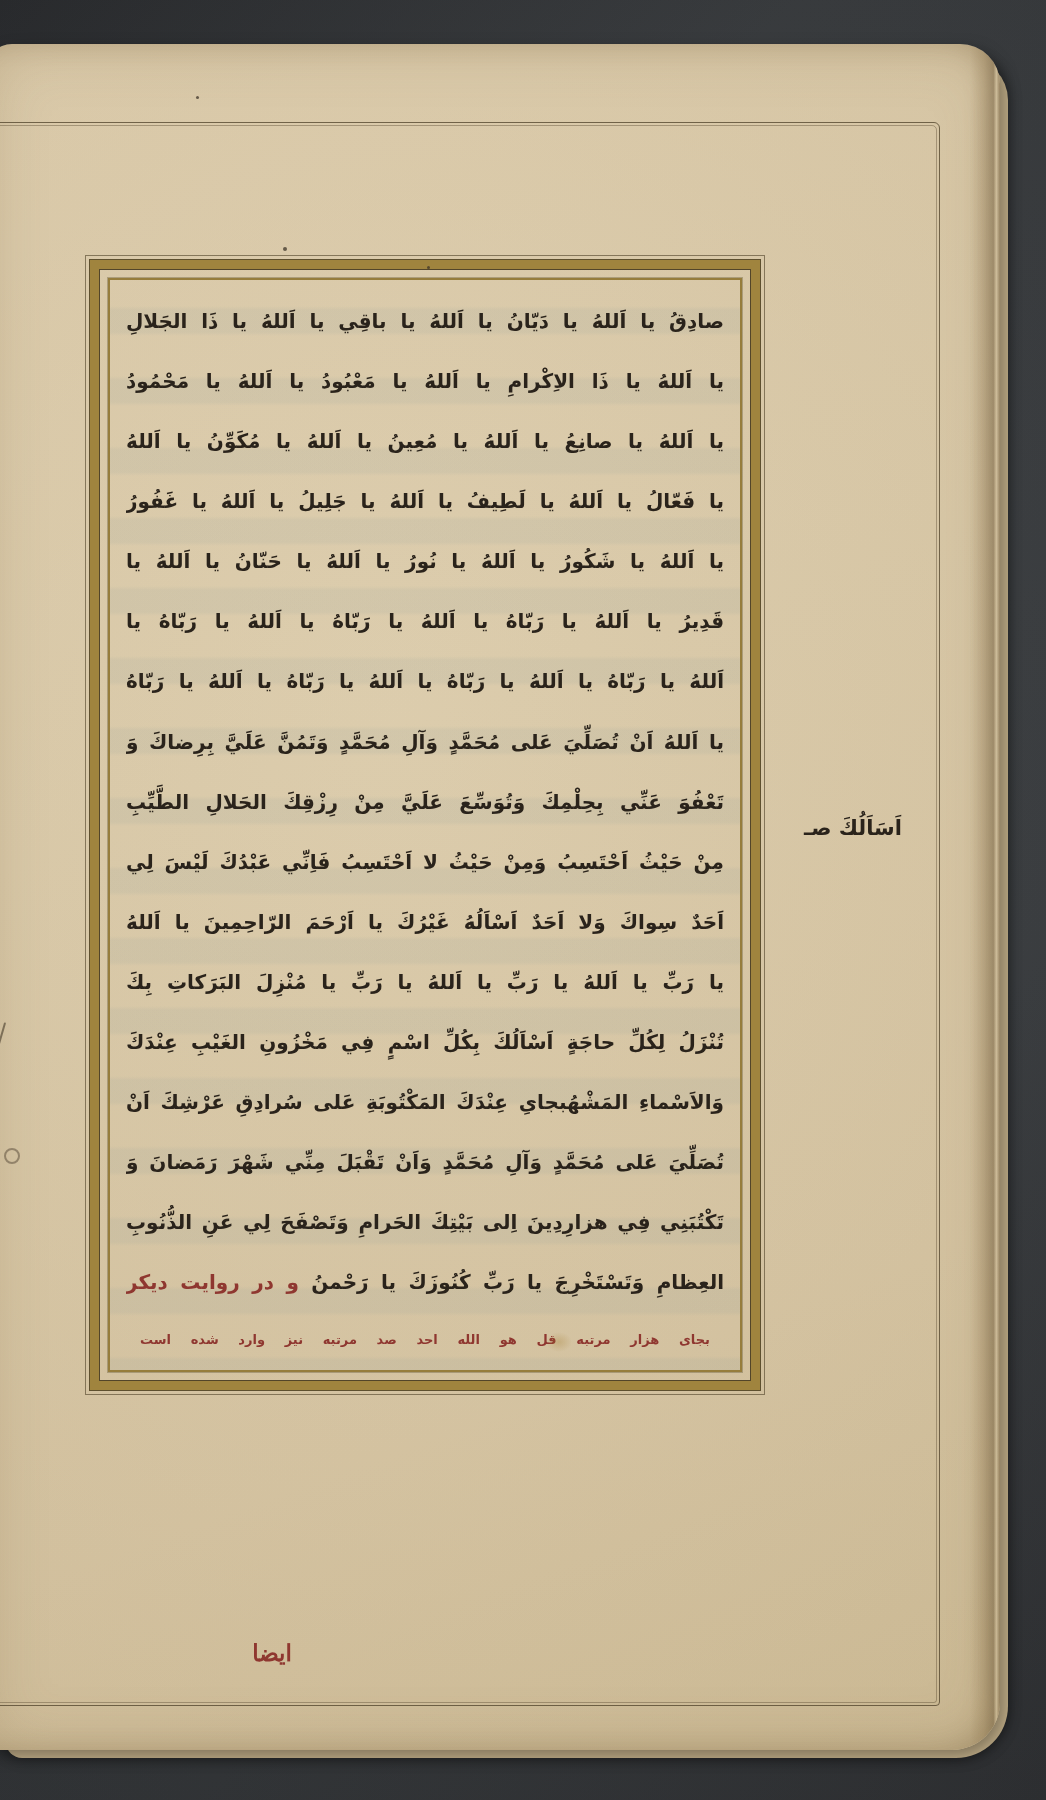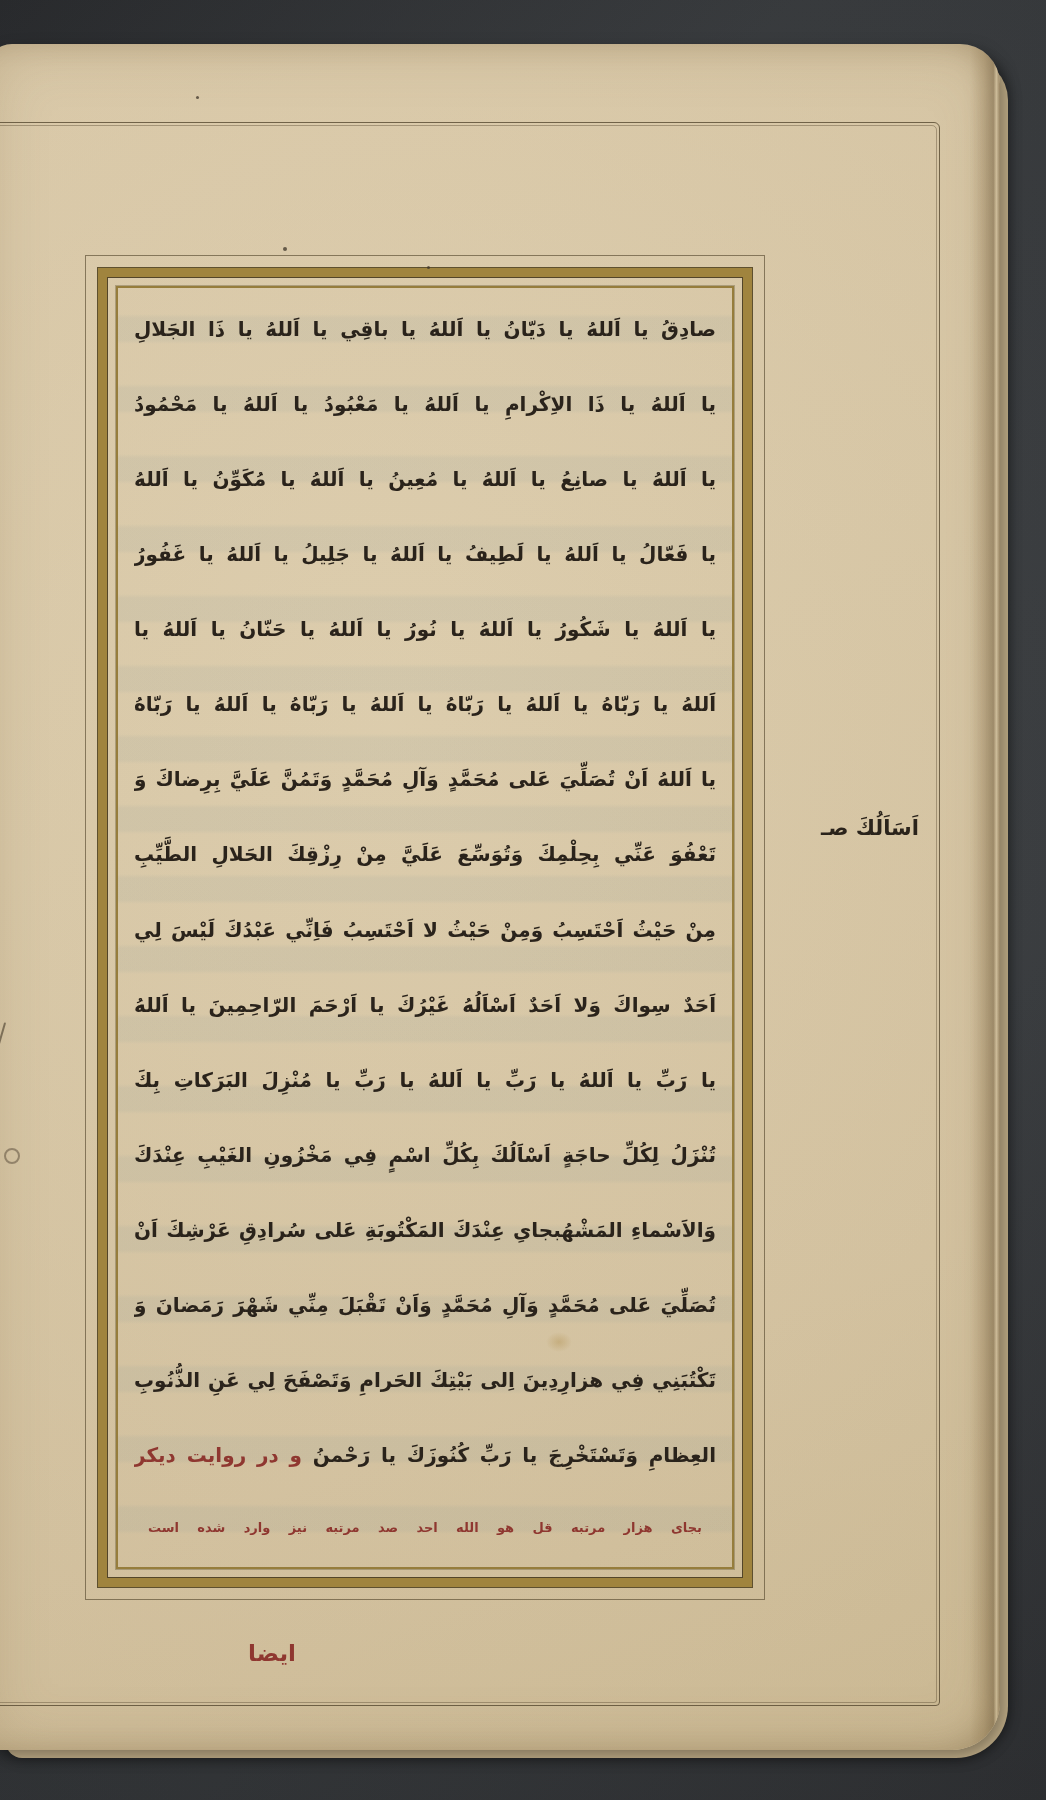--- a/index.html
+++ b/index.html
@@ -37,23 +37,23 @@
     border:1px solid rgba(78,64,40,0.75);
     border-radius:0 6px 4px 0;
   }
   .outer-ruling::after{
     content:"";position:absolute;inset:2px;
     border:1px solid rgba(78,64,40,0.38);
     border-radius:0 5px 3px 0;
   }
   
   .f1{
-    position:absolute;left:99px;top:211px;width:680px;height:1345px;
+    position:absolute;left:99px;top:211px;width:680px;height:1140px;
     border:1px solid rgba(88,74,48,0.65);
-    padding:12px;box-sizing:border-box;
+    padding:4px;box-sizing:border-box;
   }
   .f2{
     width:100%;height:100%;box-sizing:border-box;
     border:9px solid var(--gold);
     box-shadow:0 0 0 1px #5e502f, inset 0 0 0 1px #5e502f;
   }
   .f3{
     width:100%;height:100%;box-sizing:border-box;
     border:1px solid rgba(80,66,40,0.8);
     margin:0;padding:8px;
@@ -77,28 +77,28 @@
     height:70px;line-height:70px;
     font-size:20px;font-weight:bold;color:var(--ink);
     text-align:justify;text-align-last:justify;
     white-space:nowrap;overflow:hidden;
     letter-spacing:0.5px;
   }
   .line .red{color:var(--red);}
   .line.small{font-size:13px;padding:0 14px;height:66px;line-height:66px;color:var(--red);}
   .margin-note{
     position:absolute;left:818px;top:772px;width:132px;
-    direction:rtl;text-align:center;
+    direction:rtl;text-align:left;
     font-size:21px;font-weight:bold;color:var(--ink);
     letter-spacing:1px;
   }
   .catchword{
     position:absolute;left:243px;top:1596px;width:86px;
     direction:rtl;text-align:center;
-    font-size:23px;font-weight:bold;color:var(--red);
+    font-size:23px;font-weight:bold;color:var(--red);font-family:Liberation Serif, serif;
   }
   .speck{position:absolute;background:rgba(62,52,40,0.75);border-radius:50%;}
   .speck.s1{left:297px;top:203px;width:4px;height:4px;}
   .speck.s2{left:441px;top:222px;width:3px;height:3px;}
   .speck.s3{left:210px;top:52px;width:3px;height:3px;}
   .slash-mark{
     position:absolute;left:14px;top:978px;width:2px;height:30px;
     background:rgba(70,58,42,0.6);transform:rotate(16deg);border-radius:2px;
   }
   .circle-mark{
@@ -125,20 +125,21 @@
     <div class="f2">
       <div class="f3">
         <div class="f4">
           <div class="ghost"></div>
           <div class="text-block">
               <div class="line"><span class="ink">صادِقُ يا اَللهُ يا دَيّانُ يا اَللهُ يا باقِي يا اَللهُ يا ذَا الجَلالِ</span></div>
               <div class="line"><span class="ink">يا اَللهُ يا ذَا الاِكْرامِ يا اَللهُ يا مَعْبُودُ يا اَللهُ يا مَحْمُودُ</span></div>
               <div class="line"><span class="ink">يا اَللهُ يا صانِعُ يا اَللهُ يا مُعِينُ يا اَللهُ يا مُكَوِّنُ يا اَللهُ</span></div>
               <div class="line"><span class="ink">يا فَعّالُ يا اَللهُ يا لَطِيفُ يا اَللهُ يا جَلِيلُ يا اَللهُ يا غَفُورُ</span></div>
               <div class="line"><span class="ink">يا اَللهُ يا شَكُورُ يا اَللهُ يا نُورُ يا اَللهُ يا حَنّانُ يا اَللهُ يا</span></div>
+              <div class="line"><span class="ink">قَدِيرُ يا اَللهُ يا رَبّاهُ يا اَللهُ يا رَبّاهُ يا اَللهُ يا رَبّاهُ يا</span></div>
               <div class="line"><span class="ink">اَللهُ يا رَبّاهُ يا اَللهُ يا رَبّاهُ يا اَللهُ يا رَبّاهُ يا اَللهُ يا رَبّاهُ</span></div>
               <div class="line"><span class="ink">يا اَللهُ اَنْ تُصَلِّيَ عَلى مُحَمَّدٍ وَآلِ مُحَمَّدٍ وَتَمُنَّ عَلَيَّ بِرِضاكَ وَ</span></div>
               <div class="line"><span class="ink">تَعْفُوَ عَنِّي بِحِلْمِكَ وَتُوَسِّعَ عَلَيَّ مِنْ رِزْقِكَ الحَلالِ الطَّيِّبِ</span></div>
               <div class="line"><span class="ink">مِنْ حَيْثُ اَحْتَسِبُ وَمِنْ حَيْثُ لا اَحْتَسِبُ فَاِنِّي عَبْدُكَ لَيْسَ لِي</span></div>
               <div class="line"><span class="ink">اَحَدٌ سِواكَ وَلا اَحَدٌ اَسْاَلُهُ غَيْرُكَ يا اَرْحَمَ الرّاحِمِينَ يا اَللهُ</span></div>
               <div class="line"><span class="ink">يا رَبِّ يا اَللهُ يا رَبِّ يا اَللهُ يا رَبِّ يا مُنْزِلَ البَرَكاتِ بِكَ</span></div>
               <div class="line"><span class="ink">تُنْزَلُ لِكُلِّ حاجَةٍ اَسْاَلُكَ بِكُلِّ اسْمٍ فِي مَخْزُونِ الغَيْبِ عِنْدَكَ</span></div>
               <div class="line"><span class="ink">وَالاَسْماءِ المَشْهُبجاىِ عِنْدَكَ المَكْتُوبَةِ عَلى سُرادِقِ عَرْشِكَ اَنْ</span></div>
               <div class="line"><span class="ink">تُصَلِّيَ عَلى مُحَمَّدٍ وَآلِ مُحَمَّدٍ وَاَنْ تَقْبَلَ مِنِّي شَهْرَ رَمَضانَ وَ</span></div>
               <div class="line"><span class="ink">تَكْتُبَنِي فِي هزارِدِينَ اِلى بَيْتِكَ الحَرامِ وَتَصْفَحَ لِي عَنِ الذُّنُوبِ</span></div>

